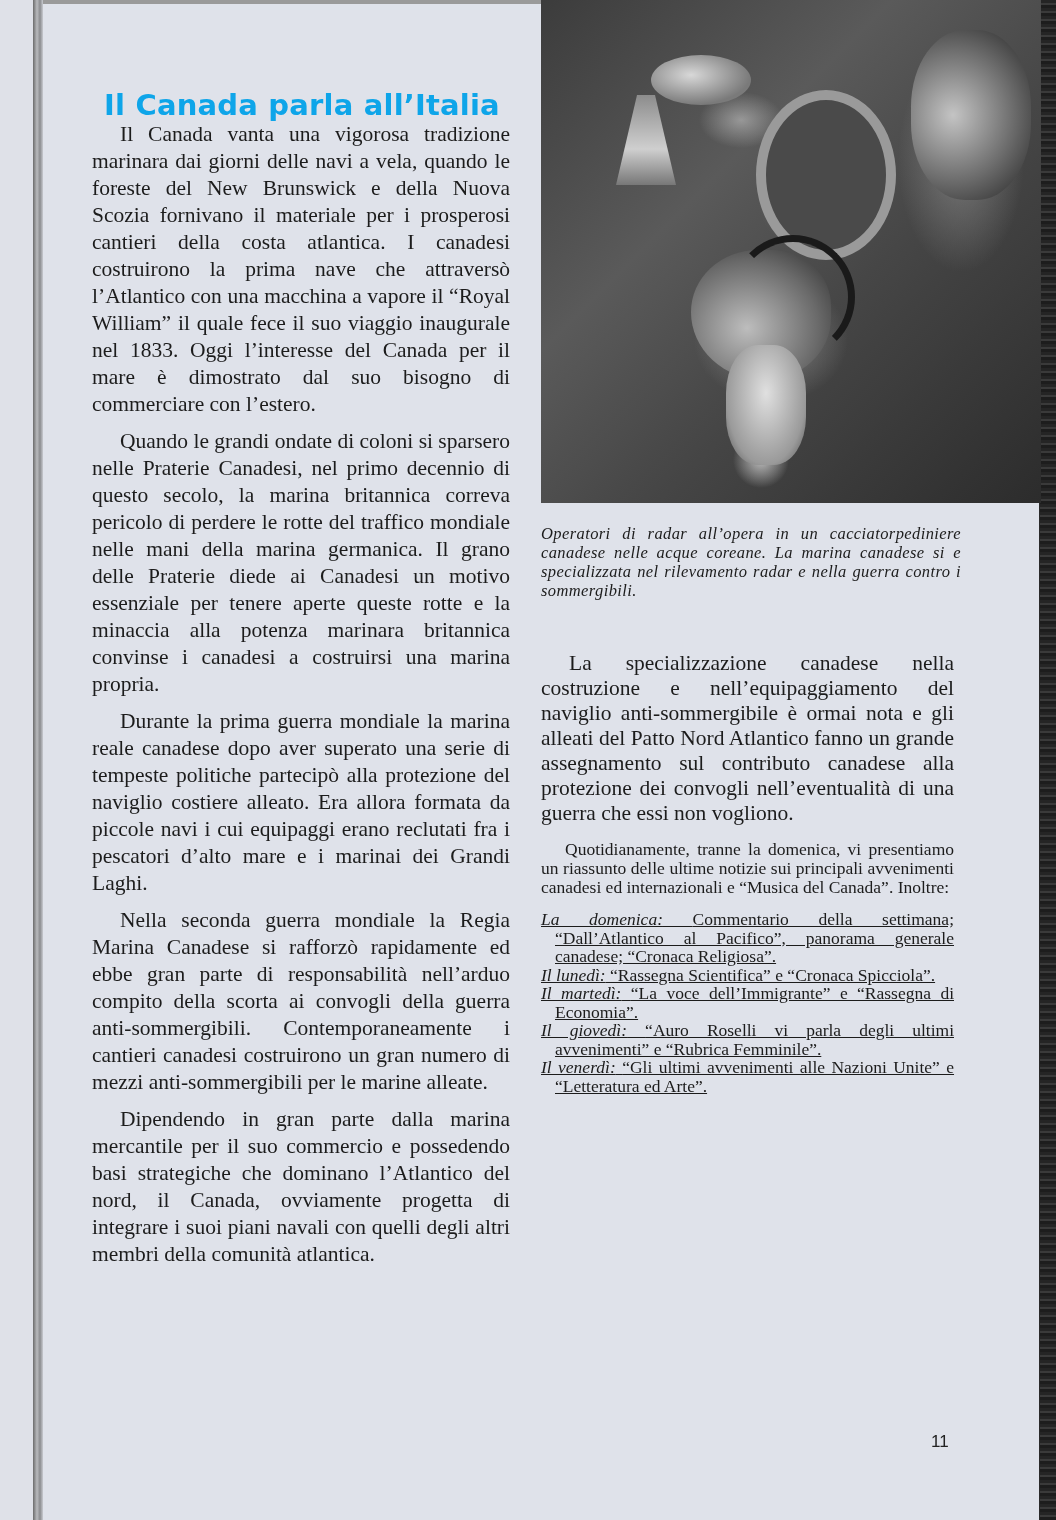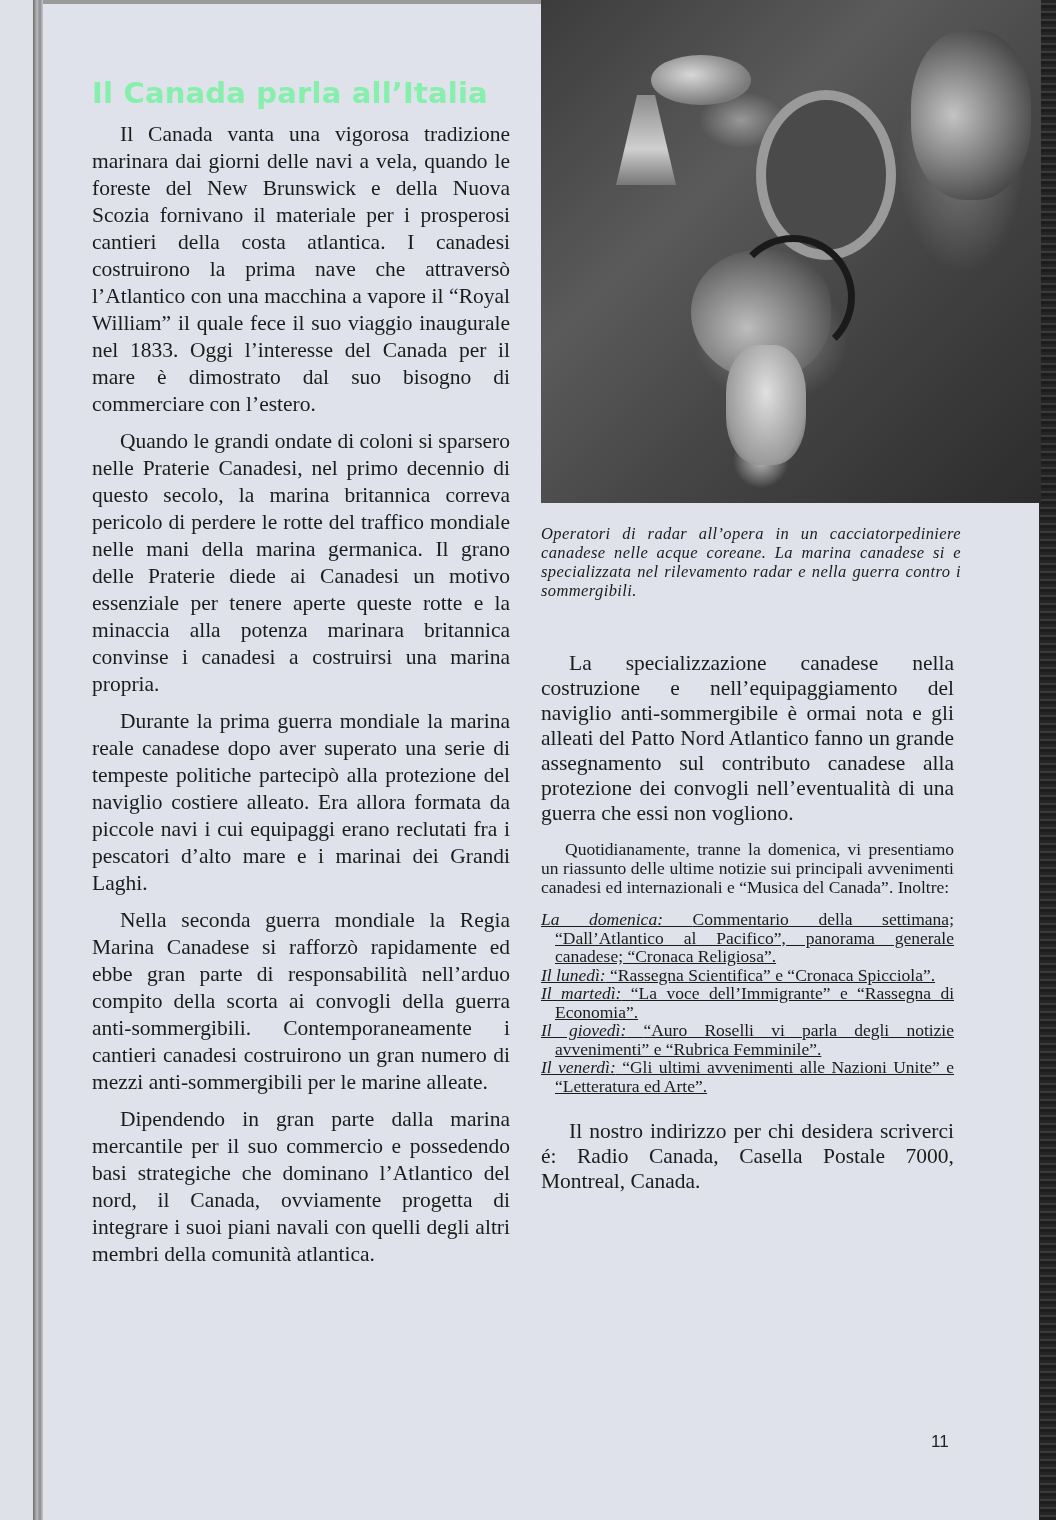--- a/index.html
+++ b/index.html
@@ -25,22 +25,22 @@
       position: absolute; right: 0; top: 0; width: 16px; height: 1520px;
       background: repeating-linear-gradient(0deg, #1d1d1d 0 3px, #3a3a3a 3px 5px, #252525 5px 8px);
     }
     .top-edge {
       position: absolute; left: 0; top: 0; width: 1056px; height: 4px; background: #9a9a9a;
     }
 
     .title {
       position: absolute; left: 92px; top: 76px;
       font-family: "DejaVu Sans", "Liberation Sans", sans-serif;
-      font-weight: bold; font-size: 29px; letter-spacing: 0.2px; color: #86efac;
-      margin: 0;
+      font-weight: bold; font-size: 29px; letter-spacing: 0.2px; color: #0ea5e9;
+      margin: 12px;
     }
     .col-left {
       position: absolute; left: 92px; top: 121px; width: 418px;
       font-size: 21.5px; line-height: 27px; text-align: justify;
     }
     .col-left p { margin: 0 0 10px 0; text-indent: 28px; hyphens: manual; }
 
     .photo {
       position: absolute; left: 541px; top: 0; width: 500px; height: 503px;
       background:
@@ -140,19 +140,18 @@
 
 <div class="caption">Operatori di radar all’opera in un cacciatorpediniere canadese nelle acque coreane. La marina canadese si e specializzata nel rilevamento radar e nella guerra contro i sommergibili.</div>
 
 <div class="col-right">
   <p class="body">La specializzazione canadese nella costruzione e nell’equipaggiamento del naviglio anti-sommergibile è ormai nota e gli alleati del Patto Nord Atlantico fanno un grande assegnamento sul contributo canadese alla protezione dei convogli nell’eventualità di una guerra che essi non vogliono.</p>
   <p class="prog-intro">Quotidianamente, tranne la domenica, vi presentiamo un riassunto delle ultime notizie sui principali avvenimenti canadesi ed internazionali e “Musica del Canada”. Inoltre:</p>
   <ul class="schedule">
     <li><span class="day">La domenica:</span> <span>Commentario della settimana; “Dall’Atlantico al Pacifico”, panorama generale canadese; “Cronaca Religiosa”.</span></li>
     <li><span class="day">Il lunedì:</span> <span>“Rassegna Scientifica” e “Cronaca Spicciola”.</span></li>
     <li><span class="day">Il martedì:</span> <span>“La voce dell’Immigrante” e “Rassegna di Economia”.</span></li>
-    <li><span class="day">Il giovedì:</span> <span>“Auro Roselli vi parla degli notizie avvenimenti” e “Rubrica Femminile”.</span></li>
+    <li><span class="day">Il giovedì:</span> <span>“Auro Roselli vi parla degli ultimi avvenimenti” e “Rubrica Femminile”.</span></li>
     <li><span class="day">Il venerdì:</span> <span>“Gli ultimi avvenimenti alle Nazioni Unite” e “Letteratura ed Arte”.</span></li>
   </ul>
-  <p class="address">Il nostro indirizzo per chi desidera scriverci é: Radio Canada, Casella Postale 7000, Montreal, Canada.</p>
 </div>
 
 <div class="page-number">11</div>
 
 </body></html>

